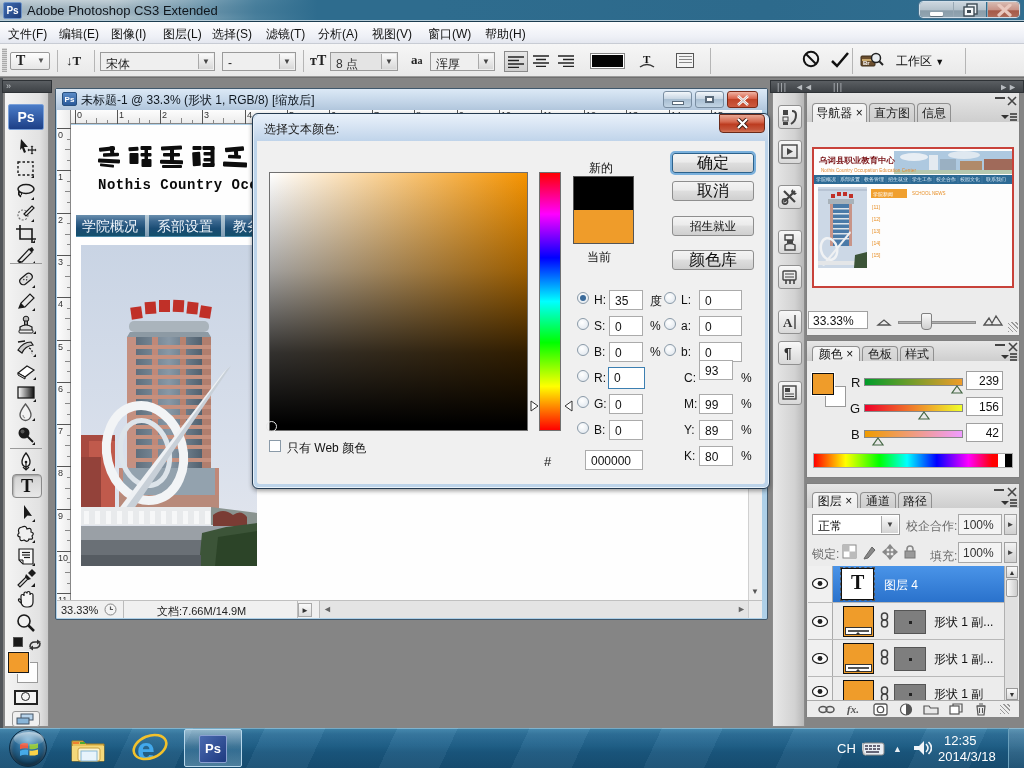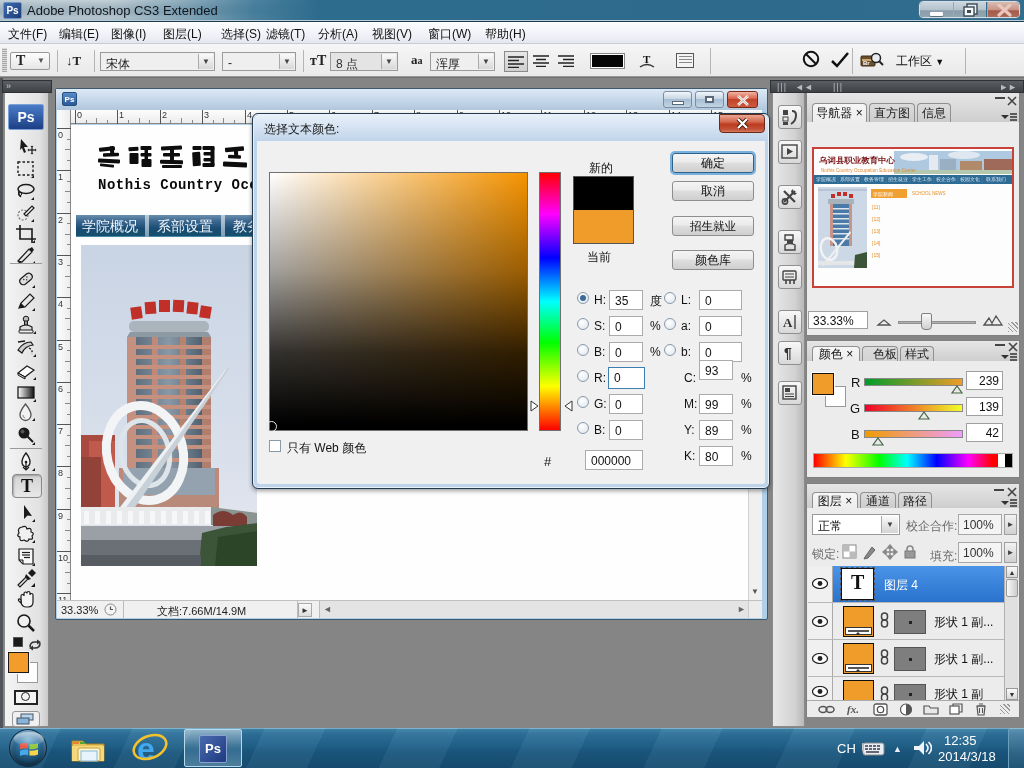--- a/index.html
+++ b/index.html
@@ -1,19 +1,19 @@
 <!DOCTYPE html>
 <html><head><meta charset="utf-8">
 <style>
 *{margin:0;padding:0;box-sizing:border-box}
 html,body{width:1024px;height:768px;overflow:hidden;font-family:"Liberation Sans",sans-serif}
 .abs{position:absolute}
 body{background:#858585;position:relative}
 .tool{position:absolute;left:15px;width:24px;height:20px}
-.btn{background:linear-gradient(#f4f4f4,#ebebeb 45%,#dedede 50%,#cfcfcf);border:1px solid #8e8e8e;border-radius:3px;font-size:12px;color:#111;text-align:center;line-height:18px}
+.btn{background:linear-gradient(#f4f4f4,#ebebeb 45%,#dedede 50%,#cfcfcf);border:1px solid #8e8e8e;border-radius:3px;font-size:16px;color:#111;text-align:center;line-height:18px}
 .radio{position:absolute;width:12px;height:12px;border-radius:50%;border:1px solid #8a9aa8;background:radial-gradient(circle at 40% 35%,#fff,#dce4ec)}
 .dfield{position:absolute;width:34px;height:20px;background:#fff;border:1px solid #ababab;font-size:12px;color:#111;padding:3px 0 0 5px}
 .dlabel{position:absolute;font-size:12px;color:#111}
 .iconbtn{position:absolute;left:5px;width:24px;height:24px;background:linear-gradient(#f8f8f8,#d8d8d8);border:1px solid #909090;border-radius:3px;padding:2px}
 </style></head>
 <body>
 
 <div class="abs" id="titlebar" style="left:0;top:0;width:1024px;height:22px;background:linear-gradient(#c2cfd6 0%,#a8bac4 30%,#9fb2be 55%,#b4c4cc 80%,#a8bac4 100%)">
     <div class="abs" style="left:0;top:0;width:1024px;height:22px;background:linear-gradient(to right,rgba(46,110,144,0) 0%,rgba(46,110,144,0) 11%,rgba(46,110,144,0.35) 18%,rgba(46,110,144,0.8) 25%,rgba(46,108,142,1) 31%,#2e6c8e 42%,#2d6a8c 75%,#306e90 100%)"></div>
  <div class="abs" style="left:0;top:20px;width:1024px;height:1px;background:#b8cdd9"></div>
@@ -34,21 +34,21 @@
           <path d="M2 1 L13 11 M13 1 L2 11" stroke="#e8c8be" stroke-width="3.2" stroke-linecap="round"></path>
         </svg></div>
  </div>
 </div>
 
 <div class="abs" id="menubar" style="left:0;top:22px;width:1024px;height:22px;background:linear-gradient(#fdfdfe,#eef0f6 70%,#e4e7ef);border-bottom:1px solid #c8ccd4;font-size:12px;color:#111">
  <span class="abs" style="left:8px;top:4px">文件(F)</span>
  <span class="abs" style="left:59px;top:4px">编辑(E)</span>
  <span class="abs" style="left:111px;top:4px">图像(I)</span>
  <span class="abs" style="left:163px;top:4px">图层(L)</span>
- <span class="abs" style="left:221px;top:4px">选择(S)</span>
+ <span class="abs" style="left:212px;top:4px">选择(S)</span>
  <span class="abs" style="left:266px;top:4px">滤镜(T)</span>
  <span class="abs" style="left:318px;top:4px">分析(A)</span>
  <span class="abs" style="left:372px;top:4px">视图(V)</span>
  <span class="abs" style="left:428px;top:4px">窗口(W)</span>
  <span class="abs" style="left:485px;top:4px">帮助(H)</span>
 </div>
 
 <div class="abs" id="optionsbar" style="left:0;top:44px;width:1024px;height:33px;background:linear-gradient(#f6f6f6,#e9e9e9);border-bottom:1px solid #9a9a9a;font-size:12px;color:#222">
  <div class="abs" style="left:2px;top:4px;width:5px;height:24px;background:repeating-linear-gradient(#d8d8d8 0 1px,#aaa 1px 2px)"></div>
  <div class="abs" style="left:10px;top:8px;width:40px;height:18px;border:1px solid #999;background:linear-gradient(#fdfdfd,#e6e6e6);border-radius:2px">
@@ -289,20 +289,21 @@
         <rect x="4" y="6" width="12" height="6" fill="#88b4d8" stroke="#456"></rect>
       </svg></div>
 </div>
 
 <div id="docwin">
 
  <div class="abs" style="left:55px;top:88px;width:713px;height:532px;background:#aed0e8;border:1px solid #40586c;border-radius:2px"></div>
 
  <div class="abs" style="left:56px;top:89px;width:711px;height:21px;background:linear-gradient(#dce9f6,#c3d5e8 60%,#b1c6dc)">
   <div class="abs" style="left:6px;top:3px;width:15px;height:14px;background:linear-gradient(#5a8cc8,#2a5a9a);border:1px solid #28507e;border-radius:2px;color:#fff;font-size:8px;font-weight:bold;text-align:center;line-height:13px">Ps</div>
+  <div class="abs" style="left:25px;top:3px;font-size:12px;color:#101820">未标题-1 @ 33.3% (形状 1, RGB/8) [缩放后]</div>
   <div class="abs" style="left:607px;top:2px;width:29px;height:17px;background:linear-gradient(#f2f6fa,#c8d6e4 45%,#a8bed2 50%,#c2d4e4);border:1px solid #7a8ea2;border-radius:3px">
         <div class="abs" style="left:8px;top:9px;width:12px;height:4px;background:#fff;border:1px solid #5a6a7a"></div>
       </div>
   <div class="abs" style="left:639px;top:2px;width:29px;height:17px;background:linear-gradient(#f2f6fa,#c8d6e4 45%,#a8bed2 50%,#c2d4e4);border:1px solid #7a8ea2;border-radius:3px">
         <div class="abs" style="left:9px;top:4px;width:9px;height:7px;background:#fff;border:2px solid #5a6a7a"></div>
       </div>
   <div class="abs" style="left:671px;top:2px;width:31px;height:17px;background:linear-gradient(#f0b4a4 0%,#d86048 45%,#c04428 50%,#cc5a40);border:1px solid #7a2a18;border-radius:3px;text-align:center"><svg width="12" height="11" style="margin-top:3px">
           <path d="M1 1 L11 10 M11 1 L1 10" stroke="#fff" stroke-width="2.6"></path>
           <path d="M1 1 L11 10 M11 1 L1 10" stroke="#5a3028" stroke-width="1" opacity="0.4"></path>
         </svg></div>
@@ -764,41 +765,41 @@
  <div class="abs" style="left:1008px;top:322px;width:10px;height:10px;background:repeating-linear-gradient(45deg,#999 0 1px,transparent 1px 3px)"></div>
 </div>
  <div id="panel-color">
  <div class="abs" style="left:806px;top:340px;width:214px;height:138px;background:#d6d6d6;border:1px solid #808080"></div>
  <div class="abs" style="left:807px;top:341px;width:212px;height:20px;background:linear-gradient(#e6e6e6,#cecece)"></div>
  <span class="abs" style="left:995px;top:344px;width:10px;height:2px;background:#444"></span>
  <svg class="abs" style="left:1008px;top:342px" width="10" height="10">
         <path d="M1 1 L9 9 M9 1 L1 9" stroke="#444" stroke-width="1.6"></path>
       </svg>
  <div class="abs" style="left:812px;top:346px;width:48px;height:15px;background:linear-gradient(#f6f6f6,#ededed);border:1px solid #909090;border-bottom:none;border-radius:4px 4px 0 0;font-size:12px;color:#111;text-align:center;line-height:15px">颜色 ×</div>
- <div class="abs" style="left:862px;top:346px;width:36px;height:26px;background:linear-gradient(#dcdcdc,#cccccc);border:1px solid #909090;border-bottom:none;border-radius:4px 4px 0 0;font-size:12px;color:#222;text-align:right;line-height:15px">色板</div>
+ <div class="abs" style="left:862px;top:346px;width:36px;height:26px;background:linear-gradient(#dcdcdc,#cccccc);border:1px solid #909090;border-bottom:none;border-radius:4px 4px 0 0;font-size:12px;color:#222;text-align:center;line-height:15px">色板</div>
  <div class="abs" style="left:900px;top:346px;width:34px;height:15px;background:linear-gradient(#dcdcdc,#cccccc);border:1px solid #909090;border-bottom:none;border-radius:4px 4px 0 0;font-size:12px;color:#222;text-align:center;line-height:15px">样式</div>
  <svg class="abs" style="left:1000px;top:352px" width="18" height="10">
         <path d="M1 3 l4 4 l4 -4 Z" fill="#333"></path>
         <path d="M10 2 h7 M10 5 h7 M10 8 h7" stroke="#333" stroke-width="1.4"></path>
       </svg>
  <div class="abs" style="left:807px;top:361px;width:212px;height:116px;background:#ececec"></div>
  <div class="abs" style="left:825px;top:386px;width:21px;height:21px;background:#fff;border:1px solid #999"></div>
  <div class="abs" style="left:812px;top:373px;width:22px;height:22px;background:#ef9c2a;border:1px solid #111;box-shadow:0 0 0 1px #fff"></div>
  <span class="abs" style="left:851px;top:375px;font-size:13px;color:#111">R</span>
  <div class="abs" style="left:864px;top:378px;width:99px;height:8px;border:1px solid #888;background:linear-gradient(to right,#009c2a,#ef9c2a)"></div>
  <svg class="abs" style="left:950px;top:385px" width="14" height="10">
         <path d="M7 1 L12 8 L2 8 Z" fill="#e8e8e8" stroke="#446644" stroke-width="1.2"></path>
       </svg>
  <div class="abs" style="left:966px;top:371px;width:37px;height:19px;background:#fff;border:1px solid #a0a0a0;font-size:12px;color:#111;text-align:right;padding:2px 3px 0 0">239</div>
  <span class="abs" style="left:850px;top:401px;font-size:13px;color:#111">G</span>
  <div class="abs" style="left:864px;top:404px;width:99px;height:8px;border:1px solid #888;background:linear-gradient(to right,#ef002a,#efff2a)"></div>
  <svg class="abs" style="left:917px;top:411px" width="14" height="10">
         <path d="M7 1 L12 8 L2 8 Z" fill="#e8e8e8" stroke="#446644" stroke-width="1.2"></path>
       </svg>
- <div class="abs" style="left:966px;top:397px;width:37px;height:19px;background:#fff;border:1px solid #a0a0a0;font-size:12px;color:#111;text-align:right;padding:2px 3px 0 0">139</div>
+ <div class="abs" style="left:966px;top:397px;width:37px;height:19px;background:#fff;border:1px solid #a0a0a0;font-size:12px;color:#111;text-align:right;padding:2px 3px 0 0">156</div>
  <span class="abs" style="left:851px;top:427px;font-size:13px;color:#111">B</span>
  <div class="abs" style="left:864px;top:430px;width:99px;height:8px;border:1px solid #888;background:linear-gradient(to right,#ef9c00,#ef9cff)"></div>
  <svg class="abs" style="left:871px;top:437px" width="14" height="10">
         <path d="M7 1 L12 8 L2 8 Z" fill="#e8e8e8" stroke="#446644" stroke-width="1.2"></path>
       </svg>
  <div class="abs" style="left:966px;top:423px;width:37px;height:19px;background:#fff;border:1px solid #a0a0a0;font-size:12px;color:#111;text-align:right;padding:2px 3px 0 0">42</div>
  <div class="abs" style="left:813px;top:453px;width:200px;height:15px;border:1px solid #aaa;background:linear-gradient(to right,#ff0000 0%,#ffff00 16%,#00ff00 33%,#00ffff 47%,#0000ff 62%,#ff00ff 78%,#ff0000 90%,#ff0000 93%)">
   <div style="position:absolute;right:7px;top:0;width:7px;height:100%;background:#fff"></div>
   <div style="position:absolute;right:0;top:0;width:7px;height:100%;background:#000"></div>
  </div>

